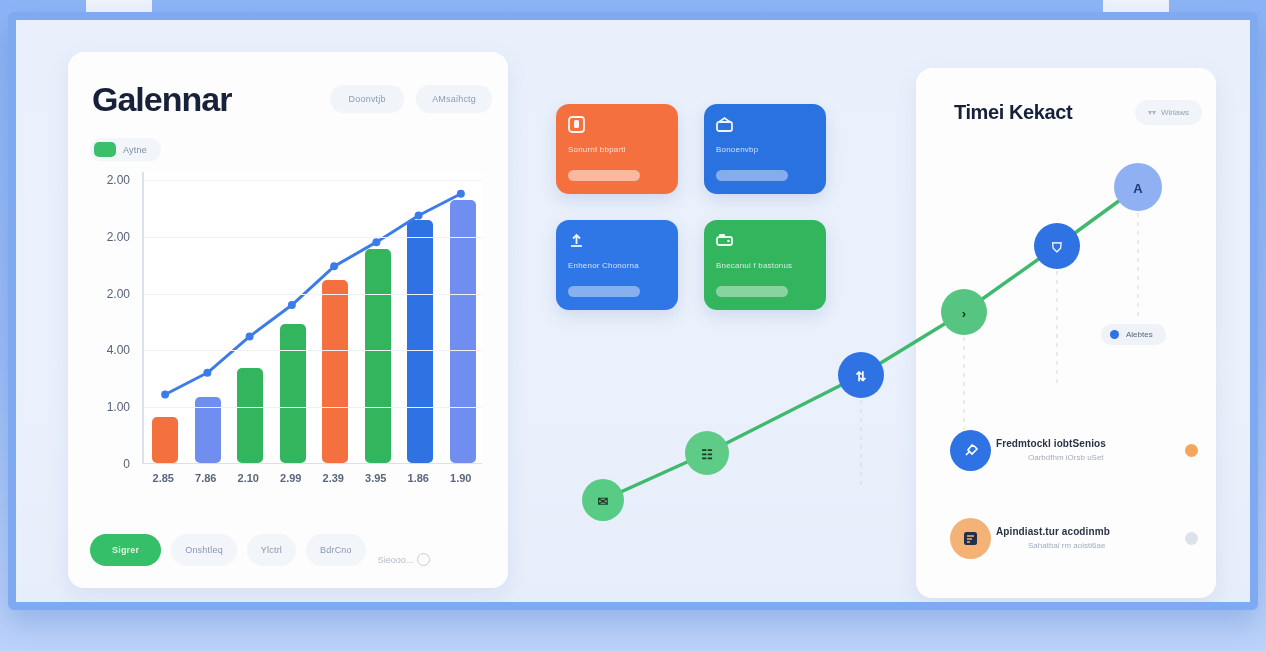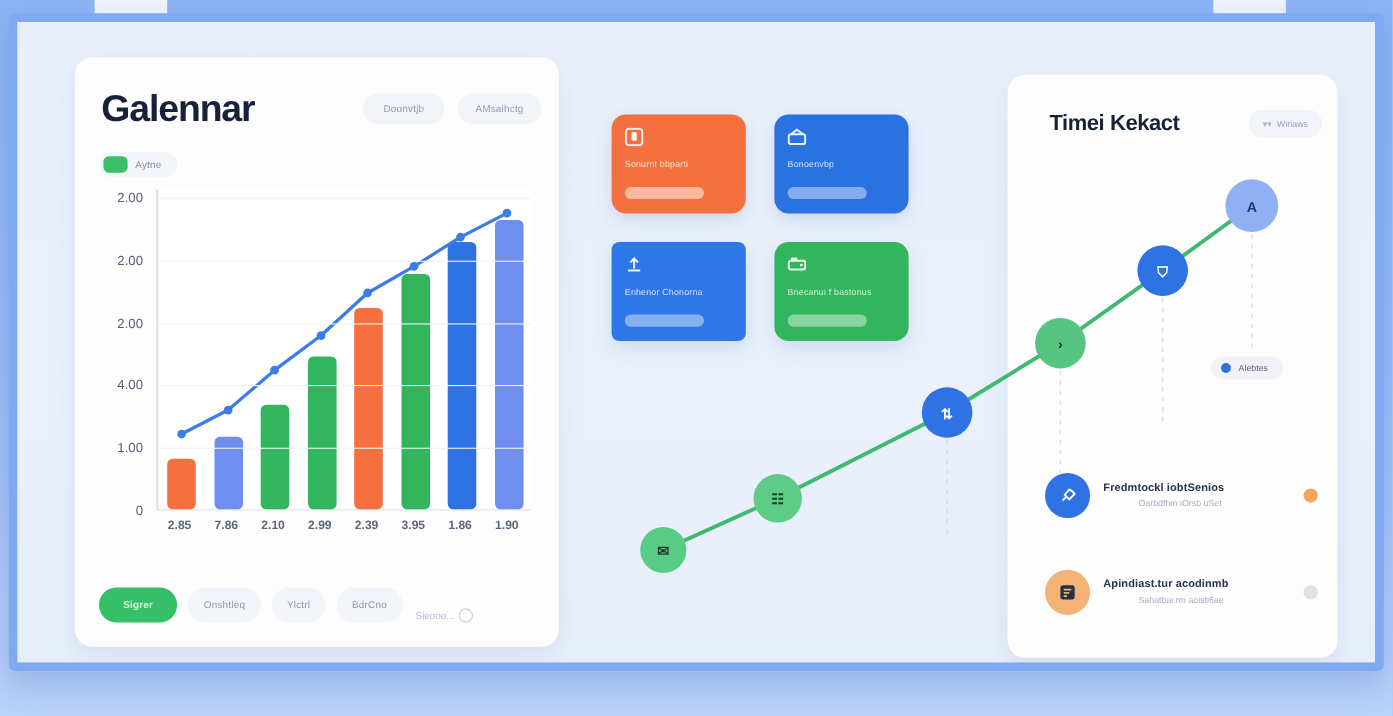--- a/index.html
+++ b/index.html
@@ -367,21 +367,21 @@
     right: 18px;
     bottom: 24px;
     height: 150px;
   }
   .activity-row {
     position: absolute;
     left: 0; right: 0;
     height: 52px;
     display: flex;
     align-items: center;
-    gap: 12px;
+    gap: 5px;
   }
   .activity-row.r0 { top: 0; }
   .activity-row.r1 { top: 88px; }
   .activity-avatar {
     width: 41px; height: 41px;
     border-radius: 50%;
     flex: none;
     display: flex;
     align-items: center;
     justify-content: center;
@@ -512,21 +512,21 @@
             <div class="tile-bar" style="background:rgba(255,255,255,0.5)"></div>
           </div>
           <div class="tile t1" style="background: rgb(42, 114, 224);">
             <svg class="tile-icon" viewBox="0 0 17 17" style="color:#ffffff">
               <rect x="1" y="6" width="15" height="9" rx="2" fill="none" stroke="currentColor" stroke-width="1.8"></rect>
               <path d="M3 6 L8.5 2 L14 6" fill="none" stroke="currentColor" stroke-width="1.8"></path>
             </svg>
             <div class="tile-label blurtext">Bonoenvbp</div>
             <div class="tile-bar" style="background:rgba(255,255,255,0.42)"></div>
           </div>
-          <div class="tile t2" style="background: rgb(47, 119, 230); border-radius: 7px;">
+          <div class="tile t2" style="background: rgb(47, 119, 230);">
             <svg class="tile-icon" viewBox="0 0 17 17" style="color:#ffffff">
               <path d="M3 14 h11" stroke="currentColor" stroke-width="1.8" fill="none"></path>
               <path d="M8.5 12 V3 M5 6.5 L8.5 3 L12 6.5" fill="none" stroke="currentColor" stroke-width="1.8"></path>
             </svg>
             <div class="tile-label blurtext">Enhenor Chonorna</div>
             <div class="tile-bar" style="background:rgba(255,255,255,0.42)"></div>
           </div>
           <div class="tile t3" style="background: rgb(51, 181, 94);">
             <svg class="tile-icon" viewBox="0 0 17 17" style="color:#ffffff">
               <rect x="1" y="5" width="15" height="8" rx="2" fill="none" stroke="currentColor" stroke-width="1.8"></rect>

